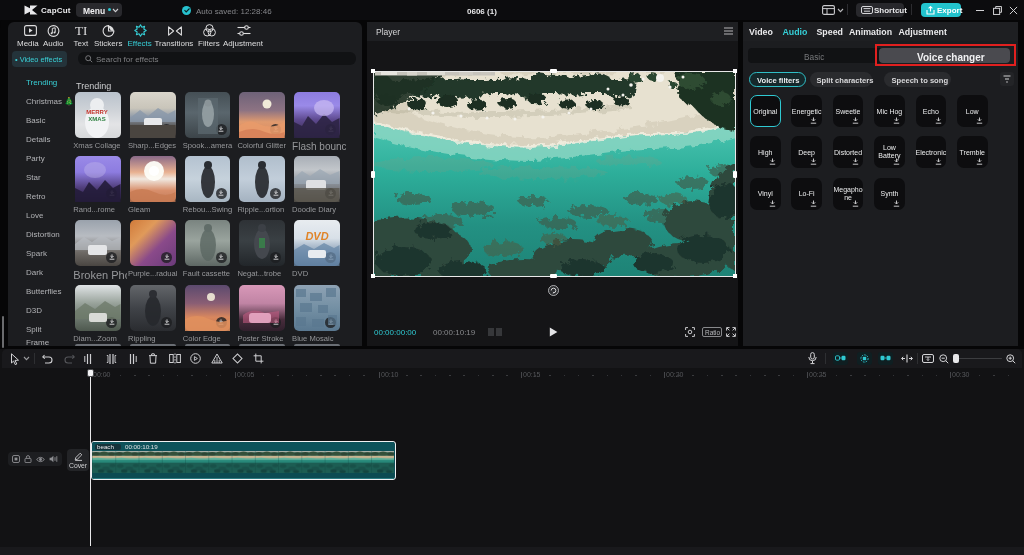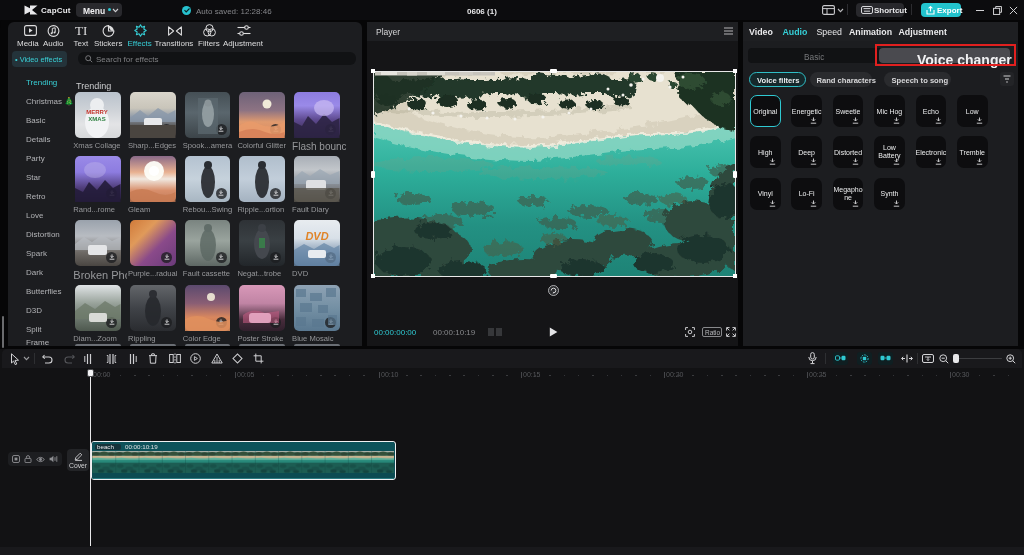--- a/index.html
+++ b/index.html
@@ -190,21 +190,21 @@
     <div class="abs" style="left:270.4px;top:187.5px;width:11px;height:11px;border-radius:50%;background:rgba(28,29,32,.78);"></div>
     <svg class="abs" style="left:272.9px;top:190.0px;" width="6" height="6" viewBox="0 0 6 6">
         <path d="M3 0.4 L3 3.4 M1.4 2 L3 3.6 L4.6 2 M0.6 5.2 L5.4 5.2" stroke="#e2e2e4" stroke-width="0.9" fill="none"></path>
       </svg>
     <div class="abs" style="left:237.4px;top:204.5px;width:53.5px;font-size:7.6px;color:#97989b;white-space:nowrap;overflow:hidden;">Ripple...ortion</div>
     <div class="abs" style="left:294.1px;top:156px;width:45.5px;height:46px;border-radius:5px;background:linear-gradient(180deg,#a8aeb6 0%,#c2c6ca 30%,#8a9098 60%,#54504c 100%);"></div>
     <div class="abs" style="left:325.1px;top:187.5px;width:11px;height:11px;border-radius:50%;background:rgba(28,29,32,.78);"></div>
     <svg class="abs" style="left:327.6px;top:190.0px;" width="6" height="6" viewBox="0 0 6 6">
         <path d="M3 0.4 L3 3.4 M1.4 2 L3 3.6 L4.6 2 M0.6 5.2 L5.4 5.2" stroke="#e2e2e4" stroke-width="0.9" fill="none"></path>
       </svg>
-    <div class="abs" style="left:292.1px;top:204.5px;width:53.5px;font-size:7.6px;color:#97989b;white-space:nowrap;overflow:hidden;">Fault Diary</div>
+    <div class="abs" style="left:292.1px;top:204.5px;width:53.5px;font-size:7.6px;color:#97989b;white-space:nowrap;overflow:hidden;">Doodle Diary</div>
     <div class="abs" style="left:75.3px;top:220px;width:45.5px;height:46px;border-radius:5px;background:linear-gradient(180deg,#9aa2ac 0%,#b8bcc2 35%,#6e6a66 70%,#4a4642 100%);"></div>
     <div class="abs" style="left:106.3px;top:251.5px;width:11px;height:11px;border-radius:50%;background:rgba(28,29,32,.78);"></div>
     <svg class="abs" style="left:108.8px;top:254.0px;" width="6" height="6" viewBox="0 0 6 6">
         <path d="M3 0.4 L3 3.4 M1.4 2 L3 3.6 L4.6 2 M0.6 5.2 L5.4 5.2" stroke="#e2e2e4" stroke-width="0.9" fill="none"></path>
       </svg>
     <div class="abs" style="left:73.3px;top:268.5px;width:53.5px;font-size:11px;color:#97989b;white-space:nowrap;overflow:hidden;">Broken Photo</div>
     <div class="abs" style="left:130px;top:220px;width:45.5px;height:46px;border-radius:5px;background:linear-gradient(135deg,#d07a3a 0%,#e09a5a 30%,#8a4a8a 60%,#6a3a7a 100%);"></div>
     <div class="abs" style="left:161.0px;top:251.5px;width:11px;height:11px;border-radius:50%;background:rgba(28,29,32,.78);"></div>
     <svg class="abs" style="left:163.5px;top:254.0px;" width="6" height="6" viewBox="0 0 6 6">
         <path d="M3 0.4 L3 3.4 M1.4 2 L3 3.6 L4.6 2 M0.6 5.2 L5.4 5.2" stroke="#e2e2e4" stroke-width="0.9" fill="none"></path>
@@ -562,32 +562,32 @@
         <path d="M3.6 0.6 L0.6 0.6 L0.6 3.6 M6.4 0.6 L9.4 0.6 L9.4 3.6 M9.4 6.4 L9.4 9.4 L6.4 9.4 M0.6 6.4 L0.6 9.4 L3.6 9.4" fill="none" stroke="#cacacd" stroke-width="1"></path>
         <path d="M0.9 0.9 L3.4 3.4 M9.1 0.9 L6.6 3.4 M9.1 9.1 L6.6 6.6 M0.9 9.1 L3.4 6.6" stroke="#cacacd" stroke-width="1"></path>
       </svg>
   </div>
 
   <div class="abs" style="left:743px;top:22px;width:275px;height:324px;background:#1c1d20;"></div>
   <div class="abs" style="left:743px;top:22px;width:275px;height:19px;background:#1e1f22;"></div>
   <div id="rightpanel">
     <div class="abs" style="left:749px;top:27px;font-size:8.8px;font-weight:bold;color:#e9e9eb;">Video</div>
     <div class="abs" style="left:782.5px;top:27px;font-size:8.8px;font-weight:bold;color:#35ced6;">Audio</div>
-    <div class="abs" style="left:816.5px;top:27px;font-size:8.8px;font-weight:normal;color:#e9e9eb;">Speed</div>
+    <div class="abs" style="left:816.5px;top:27px;font-size:8.8px;font-weight:bold;color:#e9e9eb;">Speed</div>
     <div class="abs" style="left:849px;top:27px;font-size:8.8px;font-weight:bold;color:#e9e9eb;">Animation</div>
     <div class="abs" style="left:898.5px;top:27px;font-size:8.8px;font-weight:bold;color:#e9e9eb;">Adjustment</div>
     <div class="abs" style="left:748px;top:47.5px;width:262px;height:15.5px;background:#111214;border-radius:4px;"></div>
     <div class="abs" style="left:879px;top:47.5px;width:131px;height:15.5px;background:#4a4a4f;border-radius:4px;"></div>
     <div class="abs" style="left:804px;top:51.5px;font-size:8.3px;color:#77787b;">Basic</div>
-    <div class="abs" style="left:917px;top:51.5px;font-size:14px;font-weight:bold;color:#f0f0f2;">Voice changer</div>
+    <div class="abs" style="left:917px;top:51.5px;font-size:10px;font-weight:bold;color:#f0f0f2;">Voice changer</div>
     <div class="abs" style="left:875px;top:43.5px;width:141px;height:22.5px;border:2px solid #e1201f;"></div>
     <div class="abs" style="left:749px;top:71.5px;width:57px;height:15px;border:1px solid #2fbfc7;border-radius:8.5px;background:#15282b;"></div>
     <div class="abs" style="left:757px;top:75.5px;font-size:7.6px;font-weight:bold;color:#ecedef;">Voice filters</div>
     <div class="abs" style="left:810px;top:71.5px;width:62px;height:15px;background:#2a2b2e;border-radius:8.5px;"></div>
-    <div class="abs" style="left:816.5px;top:75.5px;font-size:7.6px;font-weight:bold;color:#d8d8da;">Rand characters</div>
+    <div class="abs" style="left:816.5px;top:75.5px;font-size:7.6px;font-weight:bold;color:#d8d8da;">Split characters</div>
     <div class="abs" style="left:884px;top:71.5px;width:67px;height:15px;background:#2a2b2e;border-radius:8.5px;"></div>
     <div class="abs" style="left:891.5px;top:75.5px;font-size:7.6px;font-weight:bold;color:#d8d8da;">Speech to song</div>
     <svg class="abs" style="left:1000px;top:72px;" width="14" height="14" viewBox="0 0 14 14">
         <rect width="14" height="14" rx="3" fill="#232427"></rect>
         <path d="M3.5 4 H10.5 M5 7 H9 M6.2 10 H7.8" stroke="#cfcfd2" stroke-width="1.1"></path>
       </svg>
     <div class="abs" style="left:750.0px;top:95px;width:30.5px;height:32px;background:#0d0d0f;border-radius:7px;border:1.3px solid #2fc9d2;"></div>
     <div class="abs" style="left:745.0px;top:107.5px;width:40.5px;text-align:center;font-size:7px;color:#ecedee;">Original</div>
     <div class="abs" style="left:791.4px;top:95px;width:30.5px;height:32px;background:#0d0d0f;border-radius:7px;"></div>
     <div class="abs" style="left:786.4px;top:107.5px;width:40.5px;text-align:center;font-size:7px;color:#ecedee;">Energetic</div>

